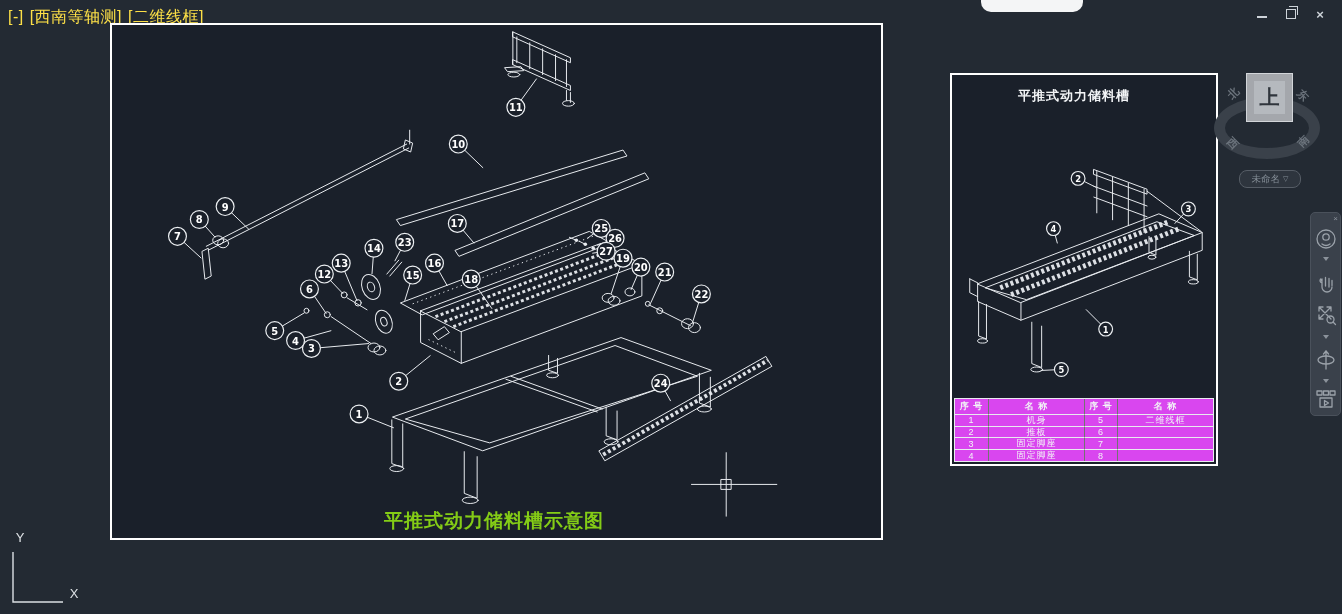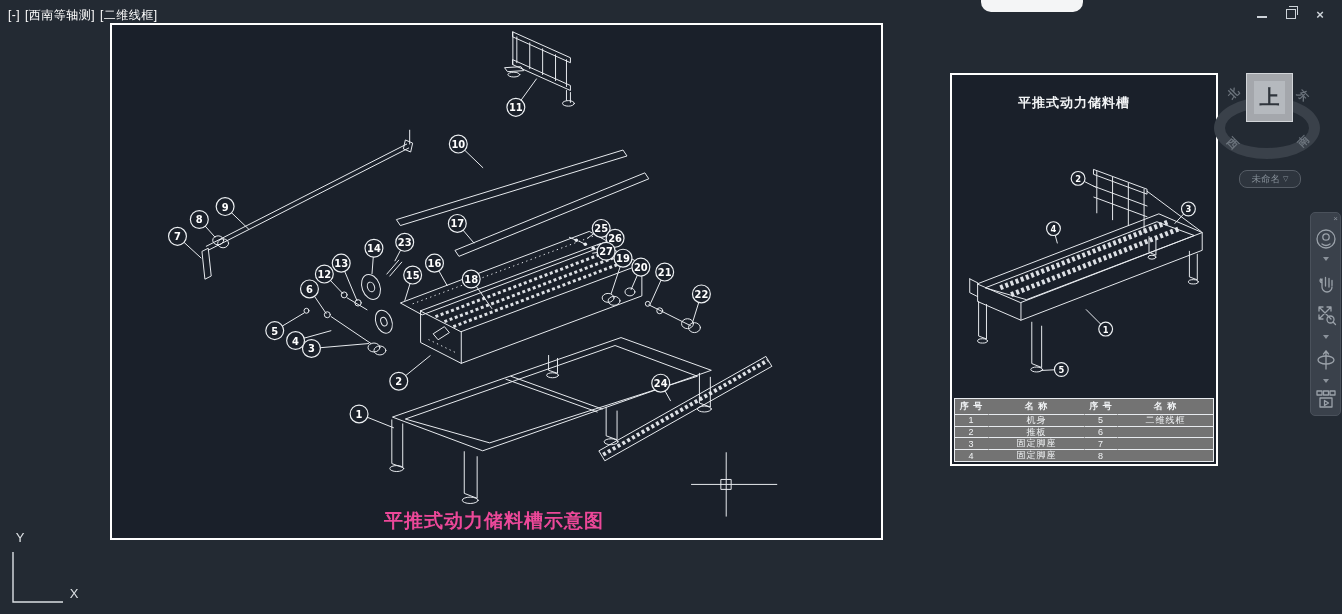--- a/index.html
+++ b/index.html
@@ -1,59 +1,59 @@
 <!DOCTYPE html>
 <html><head>
 <meta charset="utf-8">
 <style>
   html,body{margin:0;padding:0;background:#11151b;}
   .stage{position:relative;width:1342px;height:614px;overflow:hidden;
          background:#232a33;font-family:"Liberation Sans",sans-serif;}
 
   
-  .vp-label{position:absolute;left:8px;top:7px;font-size:12px;color:#ffffff;letter-spacing:.5px;}
+  .vp-label{position:absolute;left:8px;top:7px;font-size:16px;color:#fde047;letter-spacing:.5px;}
   .vp-label span{cursor:default;margin-right:1px;}
 
   
   .win-controls{position:absolute;right:12px;top:6px;display:flex;gap:9px;align-items:center;}
   .win-btn{width:20px;height:16px;display:flex;align-items:center;justify-content:center;color:#cdd3d9;}
   .min-bar{width:10px;height:2px;background:#cdd3d9;margin-top:6px;}
   .restore-sq{position:relative;width:8px;height:8px;border:1.5px solid #cdd3d9;}
   .restore-sq:before{content:"";position:absolute;left:2px;top:-4px;width:8px;height:8px;border:1.5px solid #cdd3d9;border-bottom:none;border-left:none;}
   .close-x{font-size:13px;font-weight:bold;color:#cdd3d9;}
 
   
   .pill{position:absolute;left:981px;top:-6px;width:102px;height:18px;background:#f4f5f6;border-radius:0 0 10px 10px;}
 
   
   .main-viewport{position:absolute;left:110px;top:23px;width:773px;height:517px;
      border:2px solid #ffffff;background:#1a202a;box-sizing:border-box;}
   .main-viewport svg,.side-panel svg{position:absolute;left:0;top:0;width:100%;height:100%;}
-  .main-title{position:absolute;left:0;right:32px;bottom:4px;text-align:center;color:#ec4899;
+  .main-title{position:absolute;left:0;right:32px;bottom:4px;text-align:center;color:#84cc16;
      font-size:19px;font-weight:bold;letter-spacing:1px;margin-left:27px;}
 
   .side-panel{position:absolute;left:950px;top:73px;width:268px;height:393px;
      border:2px solid #ffffff;background:#1a202a;box-sizing:border-box;}
-  .panel-title{position:absolute;left:0;right:20px;top:19px;text-align:center;color:#f2f4f6;
+  .panel-title{position:absolute;left:0;right:20px;top:12px;text-align:center;color:#f2f4f6;
      font-size:13px;font-weight:bold;letter-spacing:1px;}
 
   
   .d{stroke:#e8ebef;fill:none;stroke-width:1;stroke-linejoin:round;stroke-linecap:round;}
   .dash{stroke:#e8ebef;fill:none;stroke-width:3;stroke-dasharray:3 2.6;opacity:.95;}
   .dot{stroke:#e8ebef;fill:none;stroke-width:1;stroke-dasharray:1.3 3.4;}
   .fillw{fill:#e8ebef;stroke:none;}
   .leader{stroke:#e8ebef;stroke-width:1;}
   .balloon{fill:#1a202a;stroke:#eceff2;stroke-width:1.2;}
   .bnum{fill:#ffffff;font-weight:bold;text-anchor:middle;dominant-baseline:central;
         font-family:"DejaVu Sans",sans-serif;}
 
   
   .parts-table{position:absolute;left:2px;right:2px;bottom:2px;display:grid;
      grid-template-columns:33px 1fr 33px 1fr;grid-template-rows:15px repeat(4,11.8px);
-     border:1px solid #e8ebef;background:#737373;}
+     border:1px solid #e8ebef;background:#d946ef;}
   .pt-cell{border-left:1px solid #737373;border-top:1px solid #e8ebef;color:#f2f4f6;
      font-size:9px;display:flex;align-items:center;justify-content:center;letter-spacing:1px;overflow:hidden;}
   .pt-cell:nth-child(4n+1){border-left:none;}
   .pt-cell:nth-child(-n+4){border-top:none;}
   .pt-head{font-weight:bold;}
 
   
   .vc-ring{position:absolute;left:1214px;top:97px;width:84px;height:40px;border:11px solid #3a414a;border-radius:50%;}
   .vc-dir{position:absolute;color:#6b737c;font-size:11px;font-weight:bold;}
   .vc-face{position:absolute;left:1246px;top:73px;width:45px;height:47px;background:#b5b9be;

